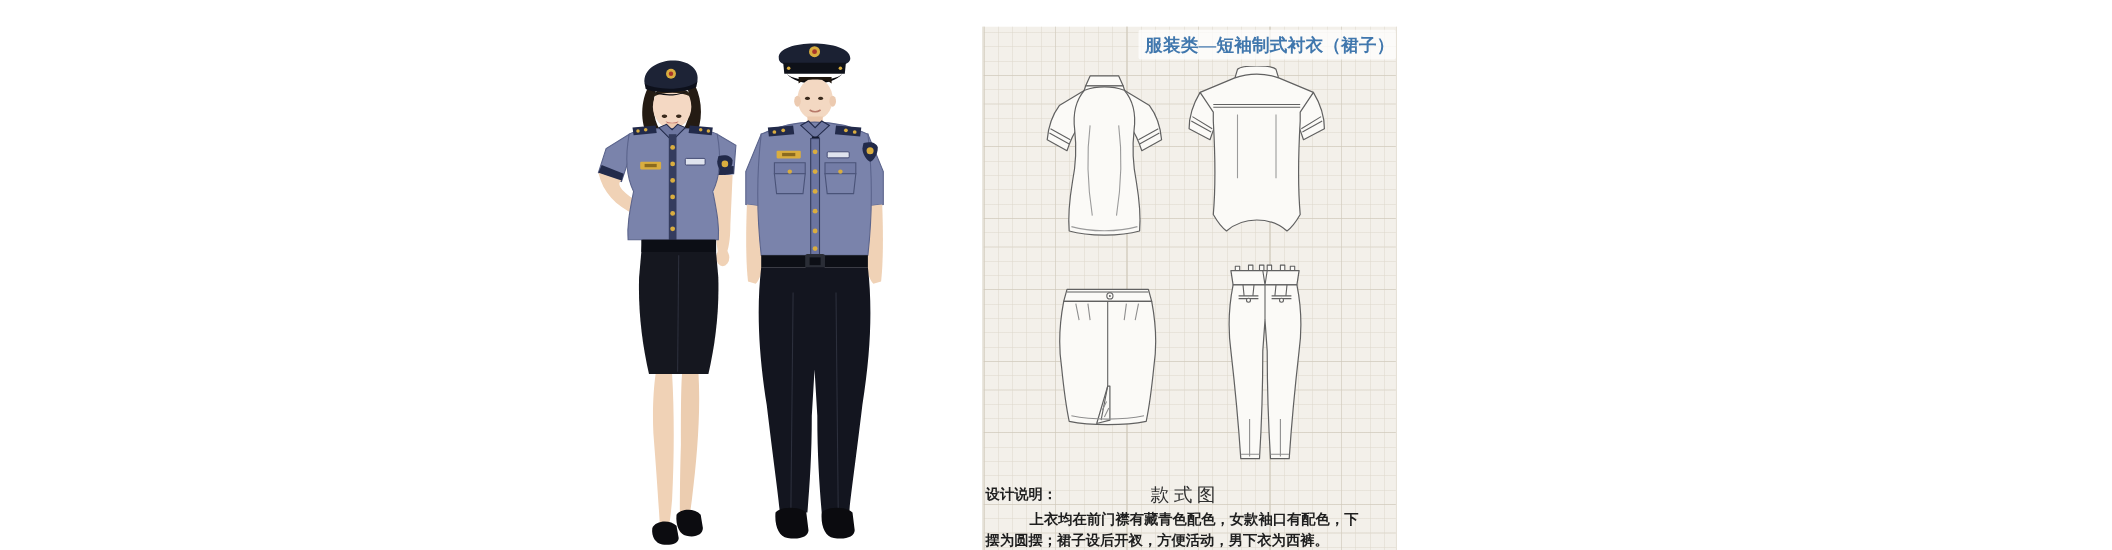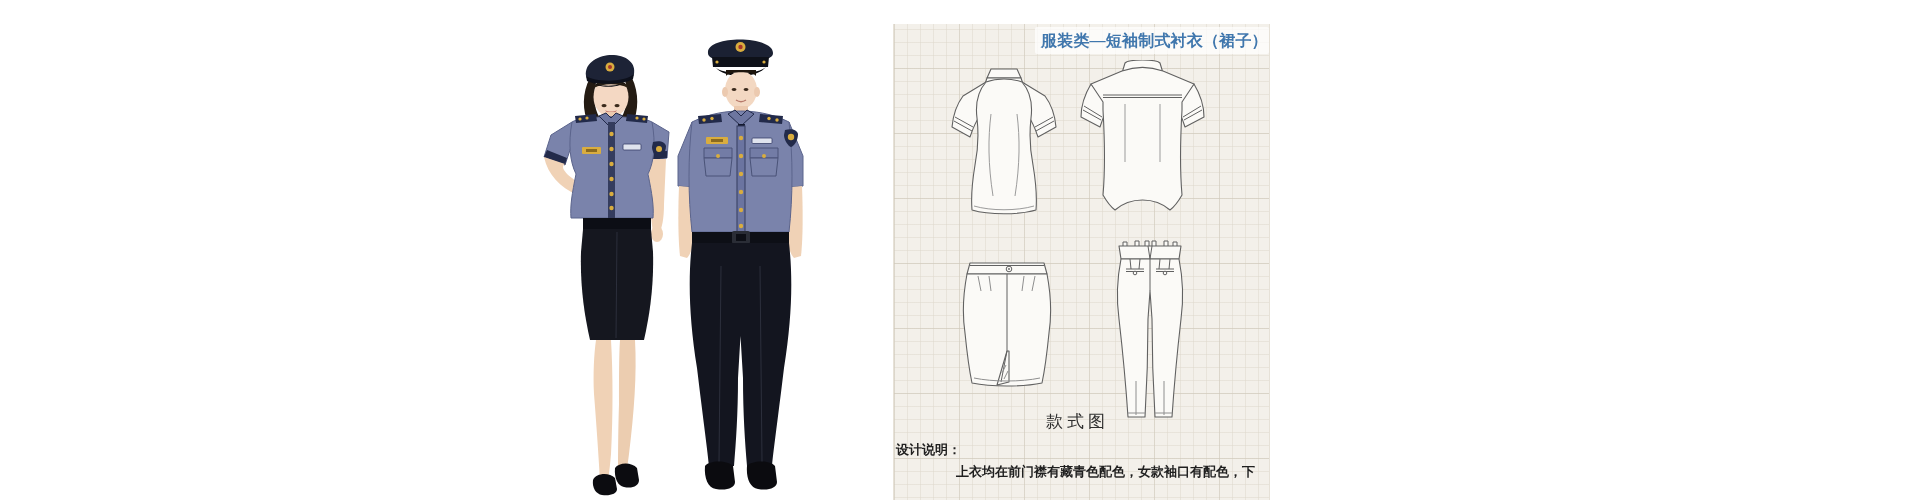--- a/index.html
+++ b/index.html
@@ -12,26 +12,26 @@
       repeating-linear-gradient(0deg, rgba(205,198,184,0.55) 0 1px, transparent 1px 65px),
       repeating-linear-gradient(90deg, rgba(205,198,184,0.45) 0 1px, transparent 1px 65px),
       repeating-linear-gradient(0deg, rgba(221,215,203,0.5) 0 1px, transparent 1px 13px),
       repeating-linear-gradient(90deg, rgba(221,215,203,0.5) 0 1px, transparent 1px 13px);
     border-left:1px solid #e6e1d7;border-right:1px solid #e6e1d7;box-sizing:border-box;}
   .title-band{position:absolute;left:141px;top:3px;width:234px;height:27px;
     background:rgba(255,255,255,0.72);border-radius:2px;}
   .panel-title{position:absolute;left:147px;top:7px;font-size:16px;letter-spacing:0.2px;
     color:#4077ad;font-weight:600;white-space:nowrap;}
   .drawing{position:absolute;}
-  .caption{position:absolute;left:152px;top:386px;font-size:17px;letter-spacing:4px;
+  .caption{position:absolute;left:152px;top:414px;font-size:17px;letter-spacing:4px;
     color:#2f2f2f;font-weight:500;}
   .notes{position:absolute;left:2px;top:416px;width:372px;color:#1f1f1f;
     font-size:13px;font-weight:700;line-height:19px;}
   .notes .heading{margin-bottom:3px;}
-  .notes .line1{padding-left:60px;}
+  .notes .line1{padding-left:40px;}
 </style>
 </head>
 <body>
 
 <div class="stage">
 
   <svg class="figure-svg" style="left:520px;top:28px;" width="160" height="450" viewBox="0 0 160 450">
 
     <path d="M70,26 C62,40 62,60 69,72 L80,66 C73,56 73,38 77,28 Z" fill="#241b13"></path>
     <path d="M112,26 C119,40 119,60 112,72 L101,66 C108,56 108,38 105,28 Z" fill="#241b13"></path>
@@ -250,16 +250,17 @@
         <path d="M22,142 L22,176 M50,142 L50,176"></path>
         <path d="M14,174 L31,174 M41,174 L58,174"></path>
       </g>
     </svg>
 
     <div class="caption">款式图</div>
 
     <div class="notes">
       <div class="heading">设计说明：</div>
       <div class="line1">上衣均在前门襟有藏青色配色，女款袖口有配色，下</div>
+      <div class="line2">摆为圆摆；裙子设后开衩，方便活动，男下衣为西裤。</div>
     </div>
 
   </div>
 </div>
 
 </body></html>

